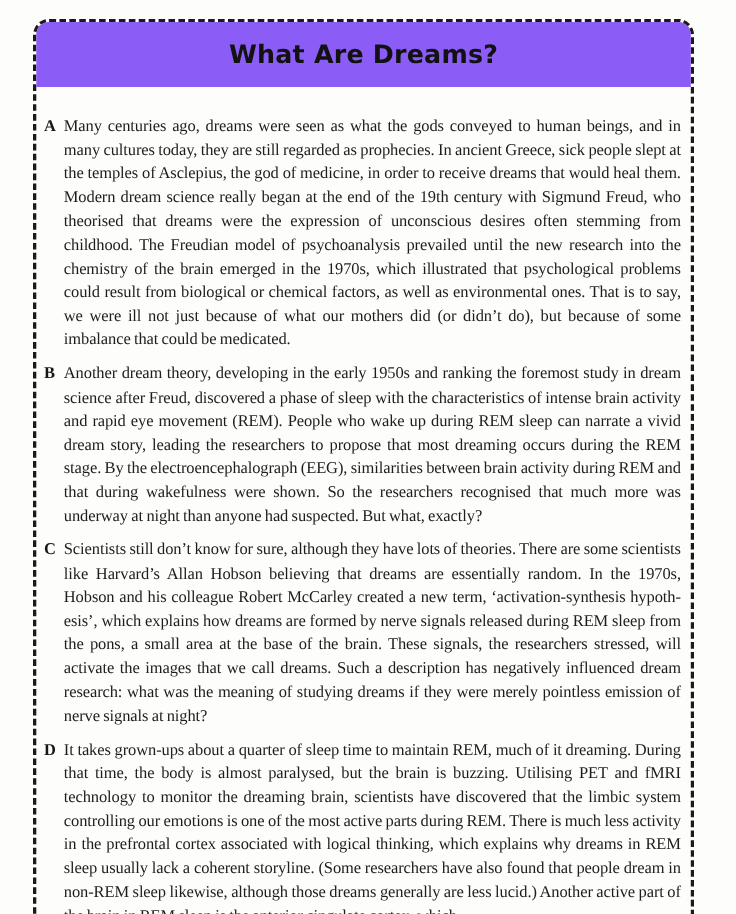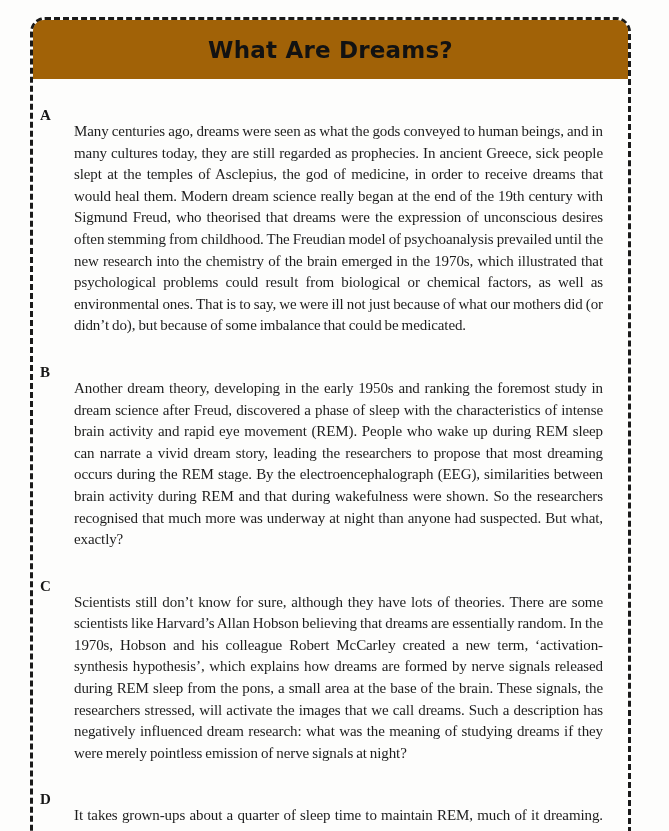--- a/index.html
+++ b/index.html
@@ -17,21 +17,21 @@
     top: 17px;
     width: 601px;
     height: 880px; 
     border: 3px dashed #1a1a1a;
     border-radius: 15px;
     background: #fdfdfc;
     box-sizing: border-box;
   }
   .title-band {
     height: 59px;
-    background: #a16207;
+    background: #8b5cf6;
     border-radius: 11px 11px 0 0;
     display: flex;
     align-items: center;
     justify-content: center;
   }
   .title-band h1 {
     margin: 0;
     font-family: "DejaVu Sans", sans-serif;
     font-weight: bold;
     font-size: 23px;
@@ -48,21 +48,21 @@
     margin: 0 0 9px 0;
   }
   .plabel {
     font-weight: bold;
     font-size: 15px;
     line-height: 21.6px;
     color: #171717;
     padding-left: 2px;
   }
   .ptext {
-    margin: 16px;
+    margin: 0;
     font-size: 15px;
     line-height: 21.6px;
     text-align: justify;
     color: #1d1d1d;
     word-spacing: -0.6px;
     letter-spacing: -0.1px;
   }
 </style>
 </head>
 <body>

